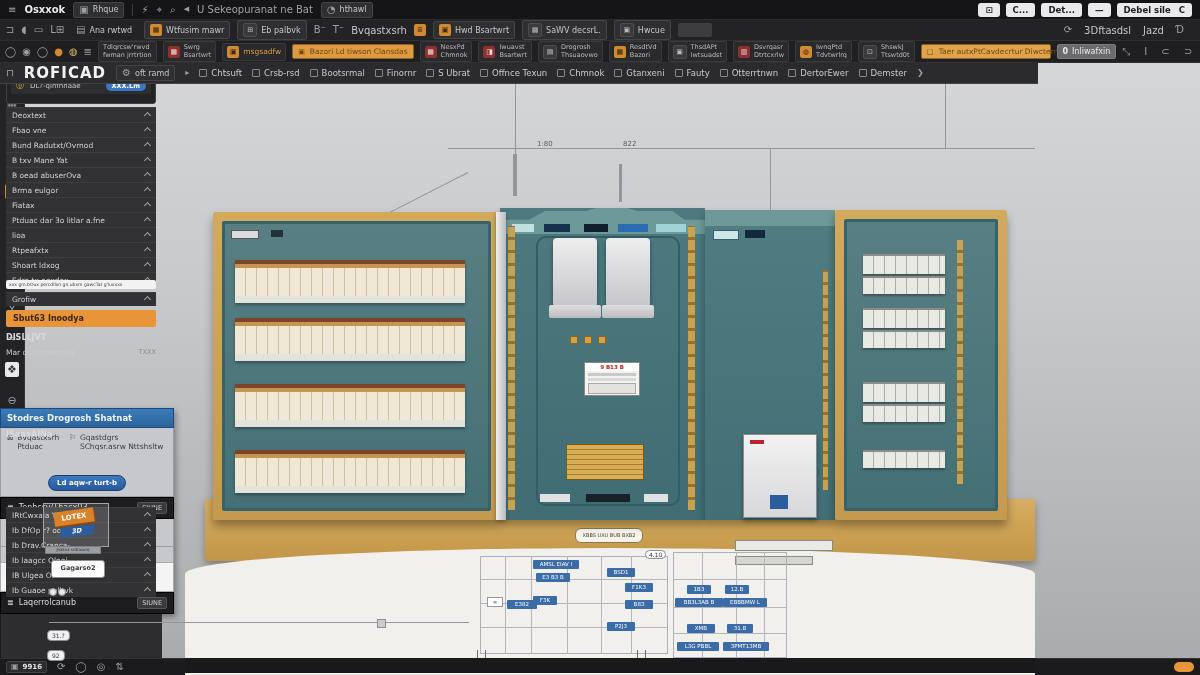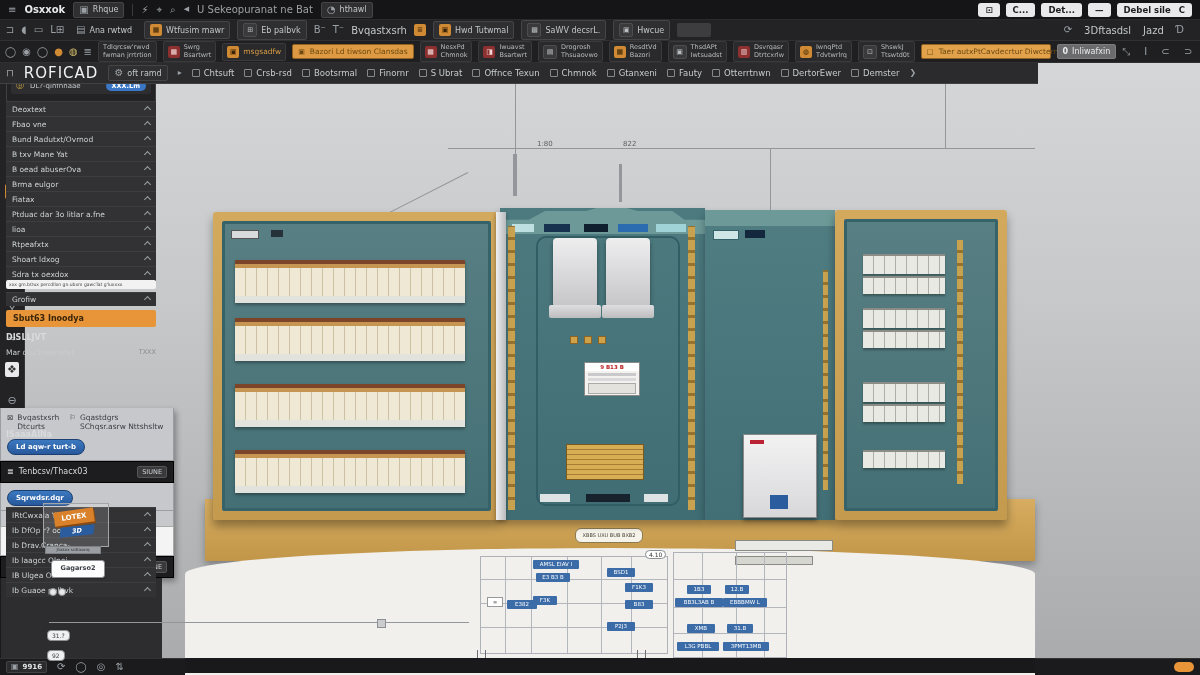--- a/index.html
+++ b/index.html
@@ -116,21 +116,21 @@
     <span class="gbtn">
       <span class="chip gr">⊞</span>
       <span>Eb palbvk</span>
     </span>
     <span class="ic">B⁻</span>
     <span class="ic">T⁻</span>
     <span class="lbl">Bvqastxsrh</span>
     <span class="chip or">≣</span>
     <span class="gbtn">
       <span class="chip or">▣</span>
-      <span>Hwd Tutwmal</span>
+      <span>Hwd Bsartwrt</span>
     </span>
     <span class="gbtn">
       <span class="chip gr">▩</span>
       <span>SaWV decsrL.</span>
     </span>
     <span class="gbtn">
       <span class="chip gr">▣</span>
       <span>Hwcue</span>
     </span>
     <span style="width:34px;height:14px;background:#3d3d3f;border-radius:2px;"></span>
@@ -237,21 +237,21 @@
     <span style="margin-left:auto;display:flex;gap:14px;padding-right:12px;">
       <span class="ic">⤡</span>
       <span class="ic">Ⅰ</span>
       <span class="ic">⊂</span>
       <span class="ic">⊃</span>
     </span>
   </div>
 
   <div class="row" id="menubar">
     <span class="ic">⊓</span>
-    <span style="color:#f0f2f4;font-weight:normal;font-size:15px;letter-spacing:1px;">ROFICAD</span>
+    <span style="color:#f0f2f4;font-weight:bold;font-size:15px;letter-spacing:1px;">ROFICAD</span>
     <span class="gbtn">
       <span class="ic">⚙</span>
       <span>oft ramd</span>
     </span>
     <span class="ic" style="font-size:8px;">▸</span>
     <span class="menu-item">Chtsuft</span>
     <span class="menu-item">Crsb-rsd</span>
     <span class="menu-item">Bootsrmal</span>
     <span class="menu-item">Finornr</span>
     <span class="menu-item">S Ubrat</span>
@@ -276,32 +276,33 @@
     <span class="ic">▢</span>
     <span class="ic">7</span>
     <span class="ic">▭</span>
     <span class="ic">Y</span>
     <span class="ic">≈</span>
     <span class="ic">❖</span>
     <span class="ic">⊖</span>
   </div>
 
   <div id="lpanel">
+    <div class="lp-blueh">Stodres Drogrosh Shatnat</div>
     <div class="lp-body">
       <div style="display:flex;gap:10px;">
         <div class="lp-opt">
           <span>⊠</span>
-          <span><span>Bvqastxsrh</span><br><span>Dtcurts</span></span>
+          <span><span>Bvqastxsrh</span><br><span>Ptduac</span></span>
         </div>
         <div class="lp-opt">
           <span>⚐</span>
           <span><span>Gqastdgrs</span><br><span>SChqsr.asrw Nttshsltw</span></span>
         </div>
       </div>
-      <div style="margin-top:7px;">
+      <div style="margin-top:23px;text-align:center;">
         <span class="bluepill">Ld aqw-r turt-b</span>
       </div>
     </div>
     <div class="lp-dark">
       <span style="display:flex;gap:5px;align-items:center;">
         <span>≣</span>
         <span>Tenbcsv/Thacx03</span>
       </span>
       <span class="lp-badge">SIUNE</span>
     </div>
@@ -483,21 +484,21 @@
         <span style="color:#dde0e3;font-size:7.5px;">GcxcToaaqefe</span>
         <span style="margin-left:auto;color:#9aa0a6;font-size:7.5px;">0</span>
         <span class="ic">▢</span>
       </div>
       <div style="margin:0 4px;background:#2e2e30;border-radius:2px;display:flex;align-items:center;gap:6px;padding:3px 5px;">
         <span style="color:#caa53e;font-size:8px;">Ⓑ</span>
         <span style="color:#c8ccd0;font-size:7px;">DL?-qinfnnaae</span>
         <span style="margin-left:auto;background:#3a76c4;color:#fff;font-size:6.5px;border-radius:7px;padding:1px 6px;font-weight:bold;">XXX.Lm</span>
       </div>
     </div>
-    <div class="r-abs" style="top:101px;">
+    <div class="r-abs" style="top:107px;">
       <div class="r-row">
           <span>Deoxtext</span>
           <span class="chev"></span>
         </div>
       <div class="r-row">
           <span>Fbao vne</span>
           <span class="chev"></span>
         </div>
       <div class="r-row">
           <span>Bund Radutxt/Ovrnod</span>

